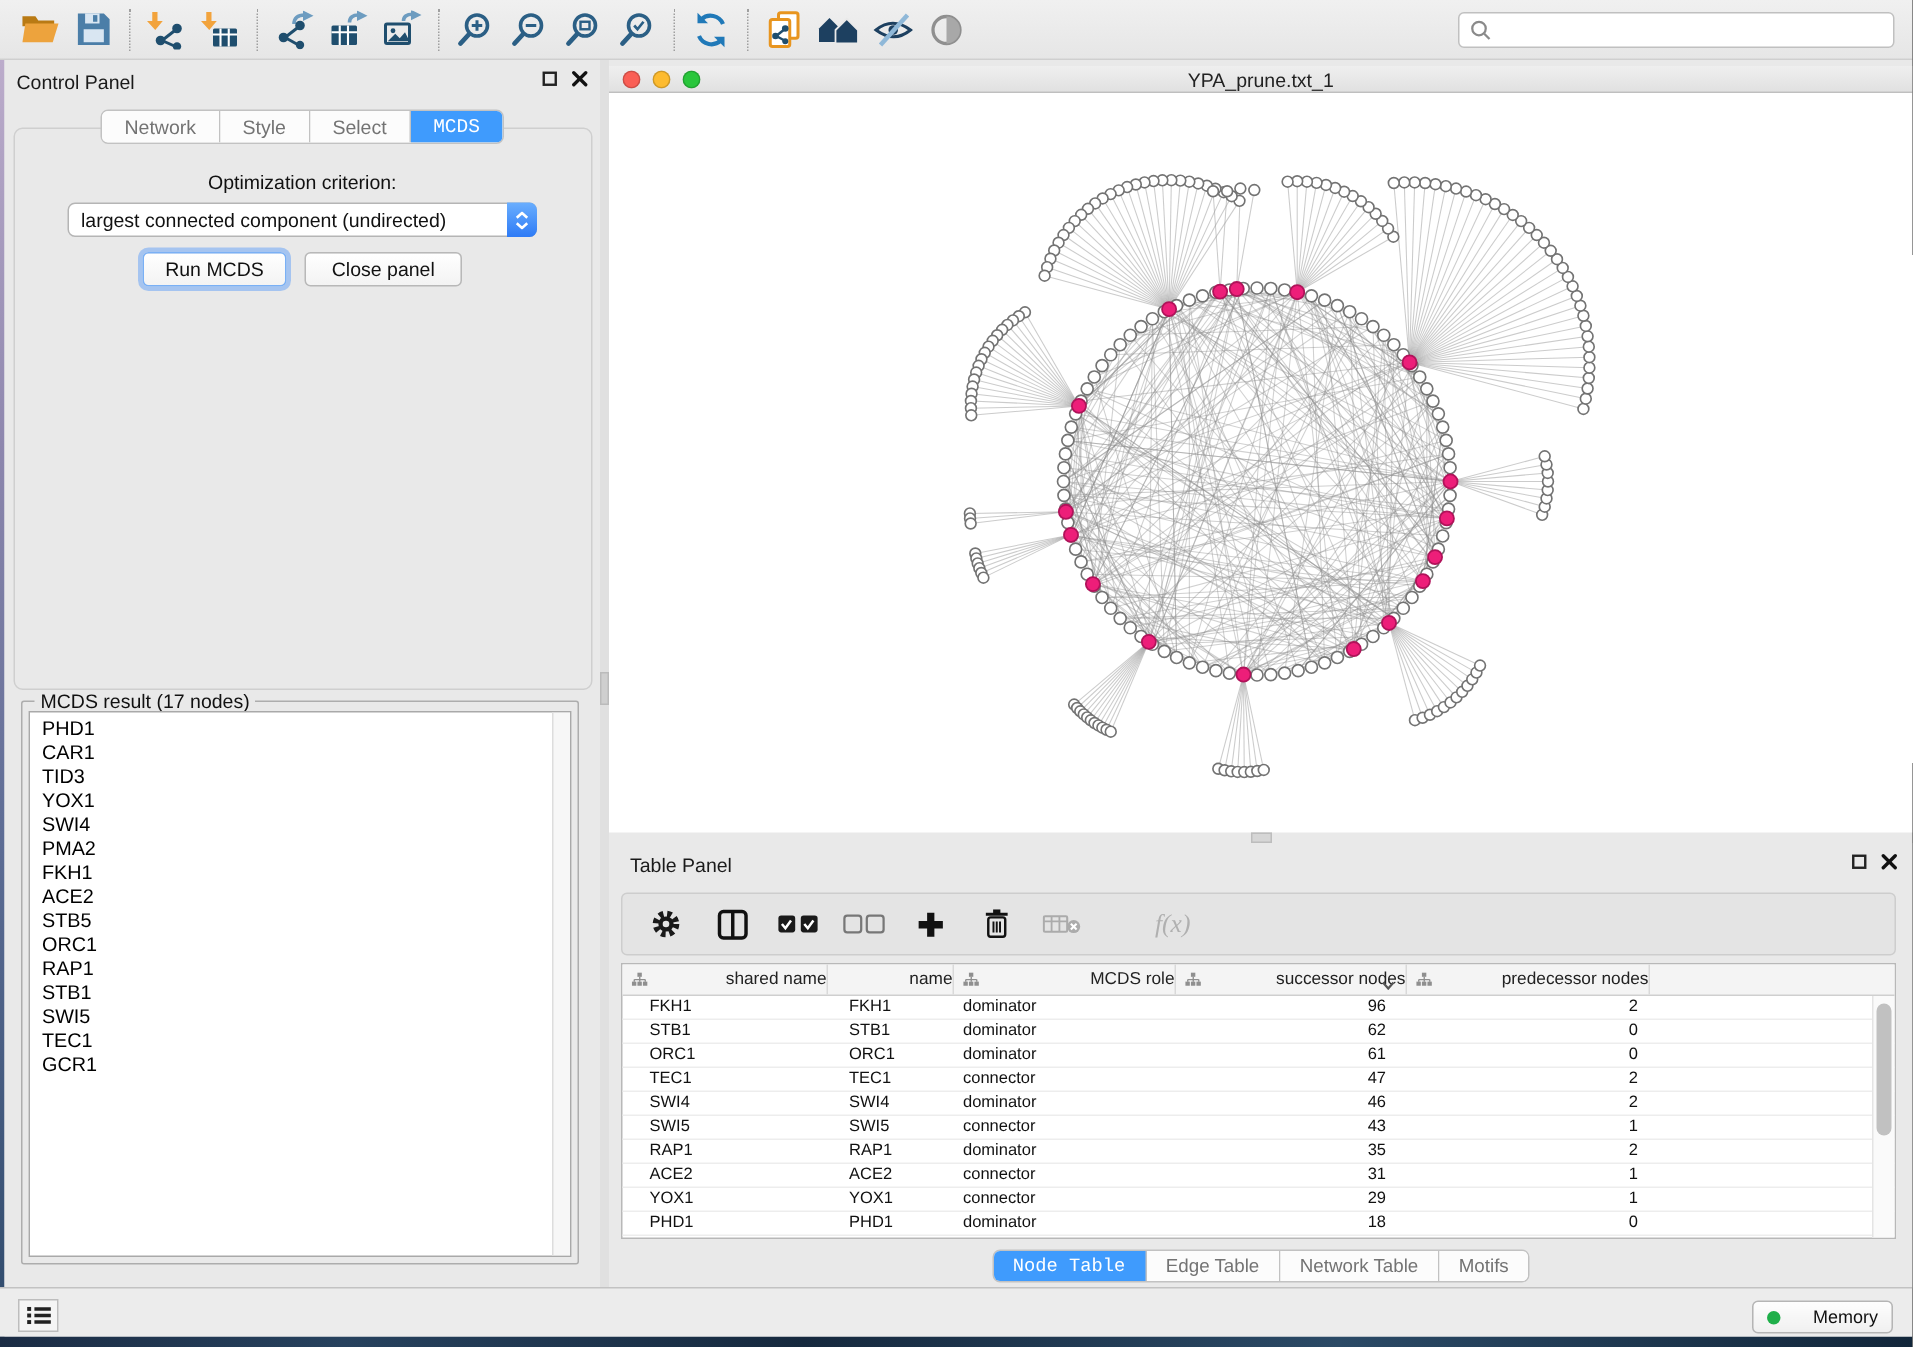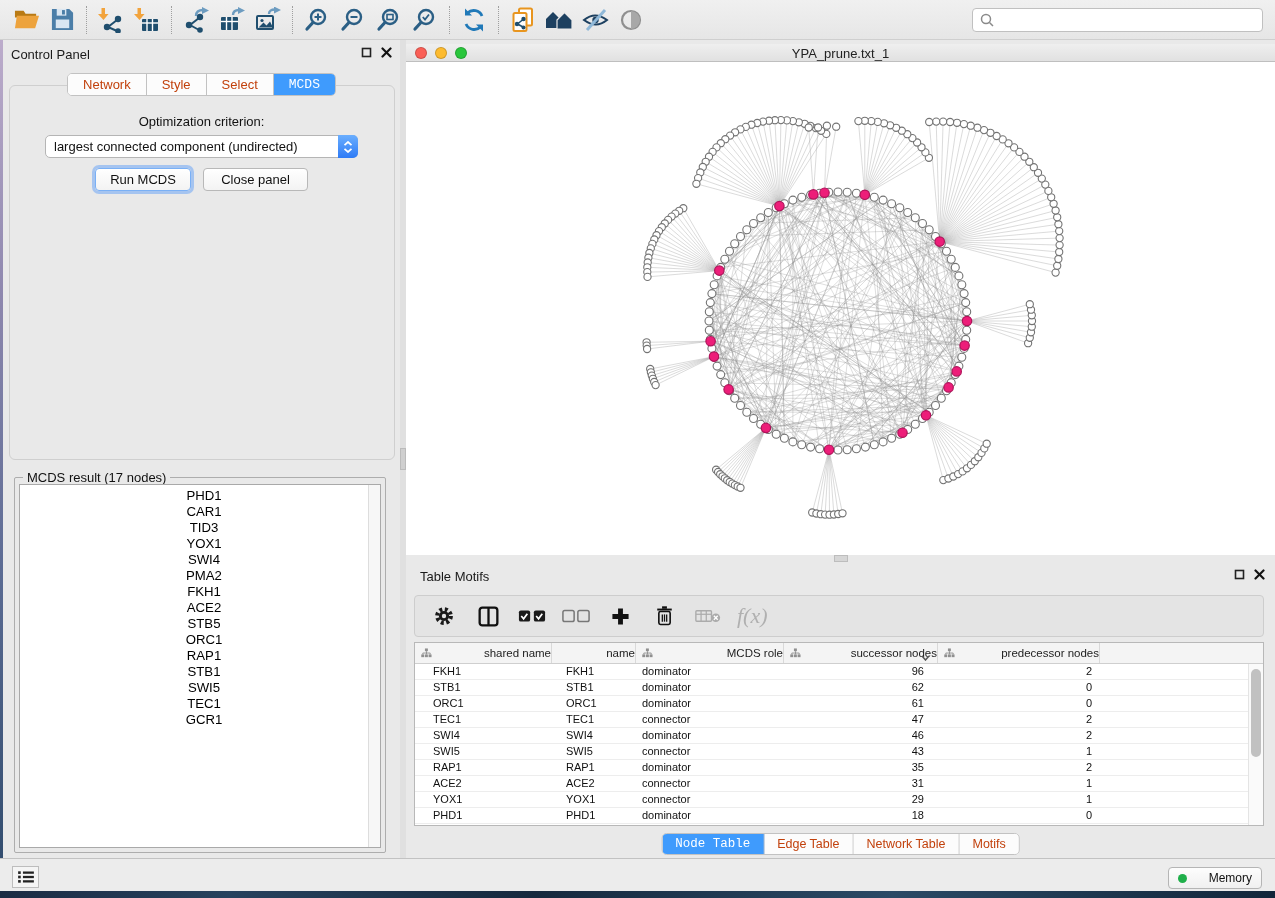--- a/index.html
+++ b/index.html
@@ -23,39 +23,39 @@
   .wall-bottom { position:absolute; left:0; top:891px; width:1275px; height:7px;
                background:linear-gradient(90deg,#1b2c44,#27425e 18%,#16293e 42%,#2b4a66 70%,#12263a); }
 
   
   .control-panel { position:absolute; left:3px; top:40px; width:397px; height:818px; background:#e9e9e9; }
   .panel-titlebar { position:relative; height:26px; }
   .panel-title { position:absolute; left:8px; top:7px; font-size:13px; color:#1a1a1a; }
   .panel-icons { position:absolute; right:8px; top:7px; display:flex; gap:9px; }
   .ctl-tabs { position:absolute; left:0; top:33px; width:100%; display:flex; justify-content:center; z-index:2; }
   .seg { display:inline-flex; border:1px solid #c2c2c2; border-radius:5px; overflow:hidden; background:#fcfcfc; }
-  .seg .tab { padding:3px 15px; font-size:13px; color:#c2410c; border-right:1px solid #c2c2c2; background:#fcfcfc; }
+  .seg .tab { padding:3px 15px; font-size:13px; color:#737373; border-right:1px solid #c2c2c2; background:#fcfcfc; }
   .seg .tab:last-child { border-right:none; }
   .seg .tab.active { background:#3f9bfd; color:#fff;font-family:Liberation Mono, monospace; }
   .tab-box { position:absolute; left:6px; top:45px; width:386px; height:375px;
              border:1px solid #cfcfcf; border-radius:6px; background:#e9e9e9; }
   .opt-label { position:absolute; left:0; top:74px; width:100%; text-align:center; font-size:13px; color:#111; }
   .criterion { position:absolute; left:42px; top:95px; width:313px; height:23px; background:#fff;
                border:1px solid #b5b5b5; border-radius:5px; display:flex; align-items:center; }
   .criterion .val { flex:1; font-size:13px; color:#111; padding-left:8px; white-space:nowrap; }
   .stepper { width:20px; height:23px; margin-right:-1px; border-radius:0 5px 5px 0;
              background:linear-gradient(180deg,#6aaefe,#2e7bf6); display:flex; flex-direction:column;
              align-items:center; justify-content:center; gap:2px; }
   .btn { position:absolute; height:23px; background:linear-gradient(180deg,#ffffff,#f3f3f3);
          border:1px solid #b8b8b8; border-radius:4px; font-size:13px; color:#111;
          display:flex; align-items:center; justify-content:center; font-family:inherit; }
   .btn.run { left:92px; top:128px; width:96px; border-color:#7ab0f5; box-shadow:0 0 0 3px rgba(110,165,245,.55); }
   .btn.closep { left:200px; top:128px; width:105px; }
-  .mcds-fieldset { position:absolute; left:11px; top:437px; width:372px; height:376px;
-                   border:1px solid #adadad; border-radius:2px;text-align:center; }
+  .mcds-fieldset { position:absolute; left:11px; top:427px; width:372px; height:376px;
+                   border:1px solid #adadad; border-radius:2px; }
   .mcds-legend { position:absolute; left:8px; top:-8px; background:#e9e9e9; padding:0 4px; font-size:13px; color:#111; }
   .mcds-list { position:absolute; left:4px; top:6px; right:4px; bottom:4px; background:#fff;
                border:1px solid #a9a9a9; overflow:hidden; }
   .mcds-item { font-size:13.2px; line-height:16px; color:#000; padding-left:8px; }
   .mcds-list .inner { padding-top:3px; }
   .mcds-scroll { position:absolute; right:0; top:0; bottom:0; width:12px; background:#f7f7f7; border-left:1px solid #ddd; }
 
   
   .v-splitter { position:absolute; left:400px; top:40px; width:6px; height:818px; background:#e0e0e0; }
   .v-handle { position:absolute; left:0; top:408px; width:6px; height:22px; background:#cfcfcf; border:1px solid #bbb; }
@@ -68,21 +68,21 @@
   .traffic { position:absolute; left:9px; top:3px; display:flex; gap:8px; }
   .light { width:12px; height:12px; border-radius:50%; border:1px solid rgba(0,0,0,.18); }
   .net-title { position:absolute; left:0; top:2px; width:100%; text-align:center; font-size:13px; color:#222; }
   .net-canvas { position:absolute; left:0; top:22px; width:869px; height:493px; background:#fff; }
 
   
   .table-panel { position:absolute; left:0; top:522px; width:869px; height:296px; background:#e9e9e9; }
   .tp-toolbar { position:absolute; left:8px; top:33px; width:850px; height:42px; background:#e4e4e4;
                 border:1px solid #cdcdcd; border-radius:4px; display:flex; align-items:center; gap:14px; padding-left:14px; }
   .tp-btn { width:30px; height:30px; display:flex; align-items:center; justify-content:center; border:none; background:transparent; }
-  .fx { font-family:"Liberation Serif",serif; font-style:italic; font-size:22px; color:#b0b0b0; }
+  .fx { font-family:"Liberation Serif",serif; font-style:italic; font-size:17px; color:#b0b0b0;margin-left:33px; }
   .tbl { position:absolute; left:8px; top:80px; width:850px; height:184px; background:#fff; border:1px solid #b8b8b8; }
   .thead { display:flex; height:21px; background:#f4f4f4; border-bottom:1px solid #cfcfcf; }
   .th { position:relative; display:flex; align-items:center; justify-content:flex-end;
         font-size:11.5px; color:#222; border-right:1px solid #d9d9d9; }
   .th .tree { position:absolute; left:6px; top:5px; }
   .th .chev { position:absolute; right:7px; top:8px; }
   .c0{width:137px}.c1{width:84px}.c2{width:148px}.c3{width:154px}.c4{width:162px}.cf{flex:1;border-right:none}
   .trow { display:flex; height:16px; border-bottom:1px solid #ededed; }
   .td { font-size:11px; color:#111; line-height:15px; white-space:nowrap; overflow:hidden; }
   .td.c0{padding-left:18px}.td.c1{padding-left:14px}.td.c2{padding-left:6px}
@@ -1066,21 +1066,21 @@
             <circle cx="542.6" cy="325.4" r="4.7" fill="#ed1e79" stroke="#b0135a" stroke-width="1.2"></circle>
             <circle cx="550.7" cy="309.4" r="4.7" fill="#ed1e79" stroke="#b0135a" stroke-width="1.2"></circle>
             <circle cx="558.6" cy="283.6" r="4.7" fill="#ed1e79" stroke="#b0135a" stroke-width="1.2"></circle>
           </g>
         </svg>
     </div>
     <div class="h-handle"></div>
 
     <div class="table-panel">
       <div class="panel-titlebar">
-        <span class="panel-title" style="left:14px">Table Motifs</span>
+        <span class="panel-title" style="left:14px">Table Panel</span>
         <span class="panel-icons" style="right:10px">
           <svg width="11" height="11" viewBox="0 0 11 11">
               <rect x="1.5" y="1.5" width="8" height="8" fill="none" stroke="#222" stroke-width="1.6"></rect>
             </svg>
           <svg width="11" height="11" viewBox="0 0 11 11">
               <line x1="1.5" y1="1.5" x2="9.5" y2="9.5" stroke="#111" stroke-width="2.2" stroke-linecap="round"></line>
               <line x1="9.5" y1="1.5" x2="1.5" y2="9.5" stroke="#111" stroke-width="2.2" stroke-linecap="round"></line>
             </svg>
         </span>
       </div>

